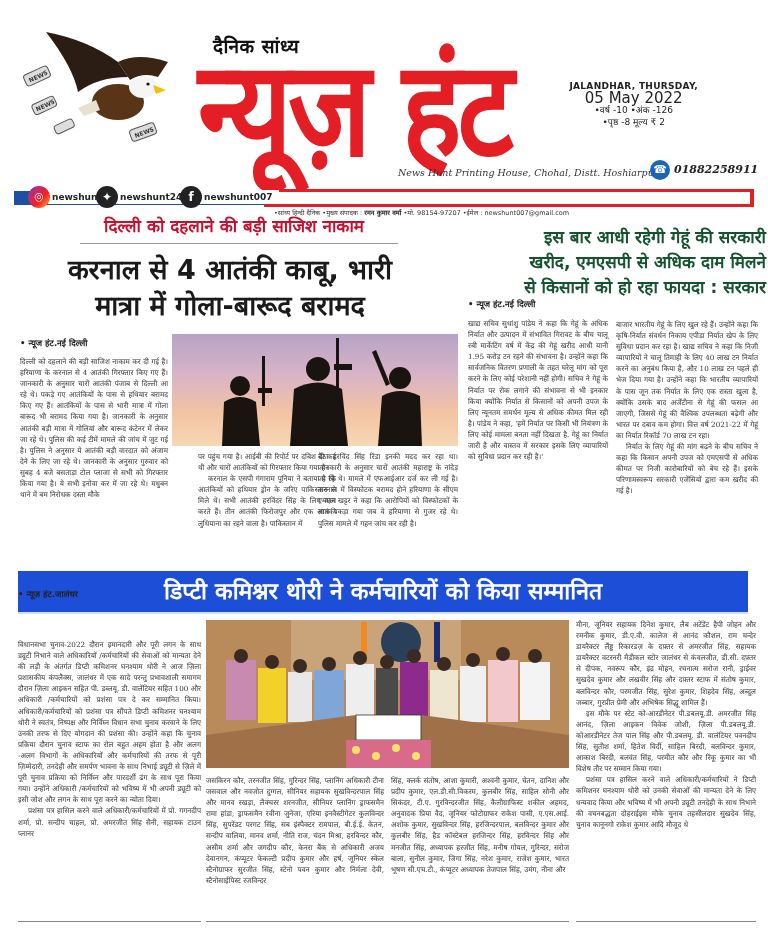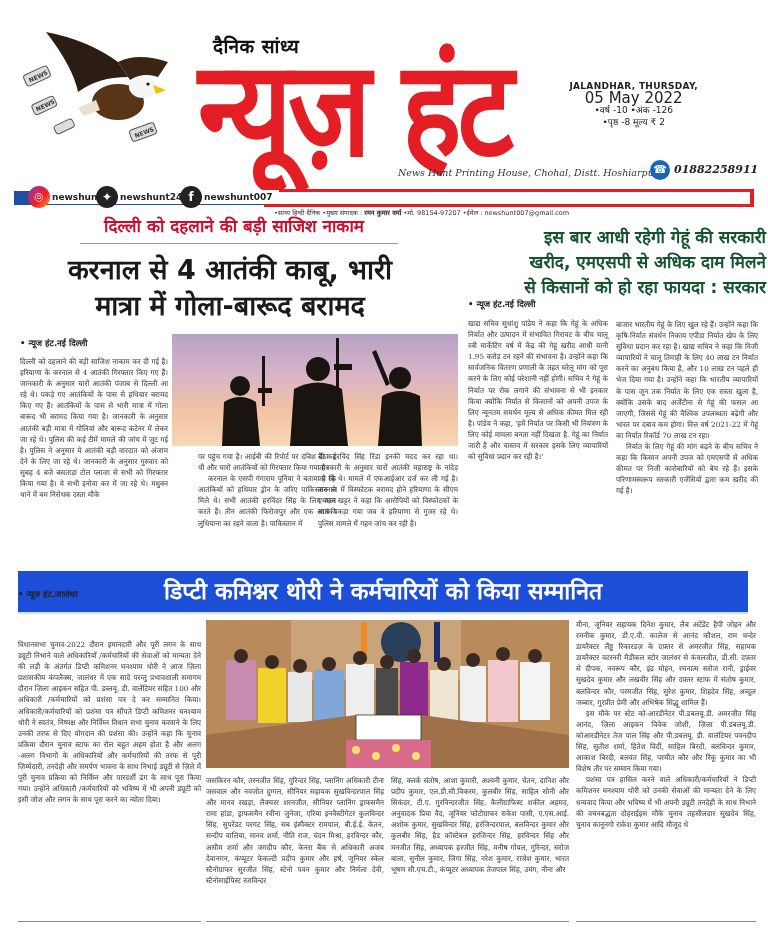--- a/index.html
+++ b/index.html
@@ -193,20 +193,21 @@
   </div>
 </article>
 
 <article>
   <h1 class="banner3">डिप्टी कमिश्नर थोरी ने कर्मचारियों को किया सम्मानित</h1>
   <div class="banner3-rule"></div>
   <div class="dateline s3-dateline">• न्यूज़ हंट.जालंधर</div>
 
   <div class="col s3-c1">
     <p>विधानसभा चुनाव-2022 दौरान इमानदारी और पूरी लगन के साथ ड्यूटी निभाने वाले अधिकारियों /कर्मचारियों की सेवाओं को मान्यता देने की लड़ी के अंतर्गत डिप्टी कमिशनर घनश्याम थोरी ने आज ज़िला प्रशासकीय कंपलैक्स, जालंधर में एक सादे परन्तु प्रभावशाली समागम दौरान ज़िला आइकन सहित पी. डब्लयू. डी. वालेंटियर सहित 100 और अधिकारी /कर्मचारियों को प्रशंसा पत्र दे कर सम्मानित किया। अधिकारी/कर्मचारियों को प्रशंसा पत्र सौंपते डिप्टी कमिशनर घनश्याम थोरी ने स्वतंत्र, निष्पक्ष और निर्विघ्न विधान सभा चुनाव करवाने के लिए उनकी तरफ से दिए योगदान की प्रशंसा की। उन्होंने कहा कि चुनाव प्रक्रिया दौरान चुनाव स्टाफ का रोल बहुत अहम होता है और अलग -अलग विभागों के अधिकारियों और कर्मचारियों की तरफ से पूरी ज़िम्मेदारी, तनदेही और समर्पण भावना के साथ निभाई ड्यूटी से ज़िले में पूरी चुनाव प्रक्रिया को निर्विघ्न और पारदर्शी ढंग के साथ पूरा किया गया। उन्होंने अधिकारी /कर्मचारियों को भविष्य में भी अपनी ड्यूटी को इसी जोश और लगन के साथ पूरा करने का न्योता दिया।</p>
+    <p class="ind">प्रशंसा पत्र हासिल करने वाले अधिकारी/कर्मचारियों में प्रो. गगनदीप शर्मा, प्रो. सन्दीप चाहल, प्रो. अमरजीत सिंह सैनी, सहायक टाउन प्लानर</p>
   </div>
 
   <div class="s3-photo">
     <svg width="363" height="148" viewBox="0 0 363 148">
       <rect x="0" y="0" width="363" height="148" fill="#b98a5a"></rect>
       <rect x="85" y="0" width="170" height="60" fill="#c9a47a"></rect>
       <rect x="155" y="2" width="6" height="40" fill="#f08a24"></rect>
       <rect x="228" y="2" width="6" height="40" fill="#1c2a6e"></rect>
       <circle cx="195" cy="22" r="20" fill="#2a3f5a"></circle>
 

